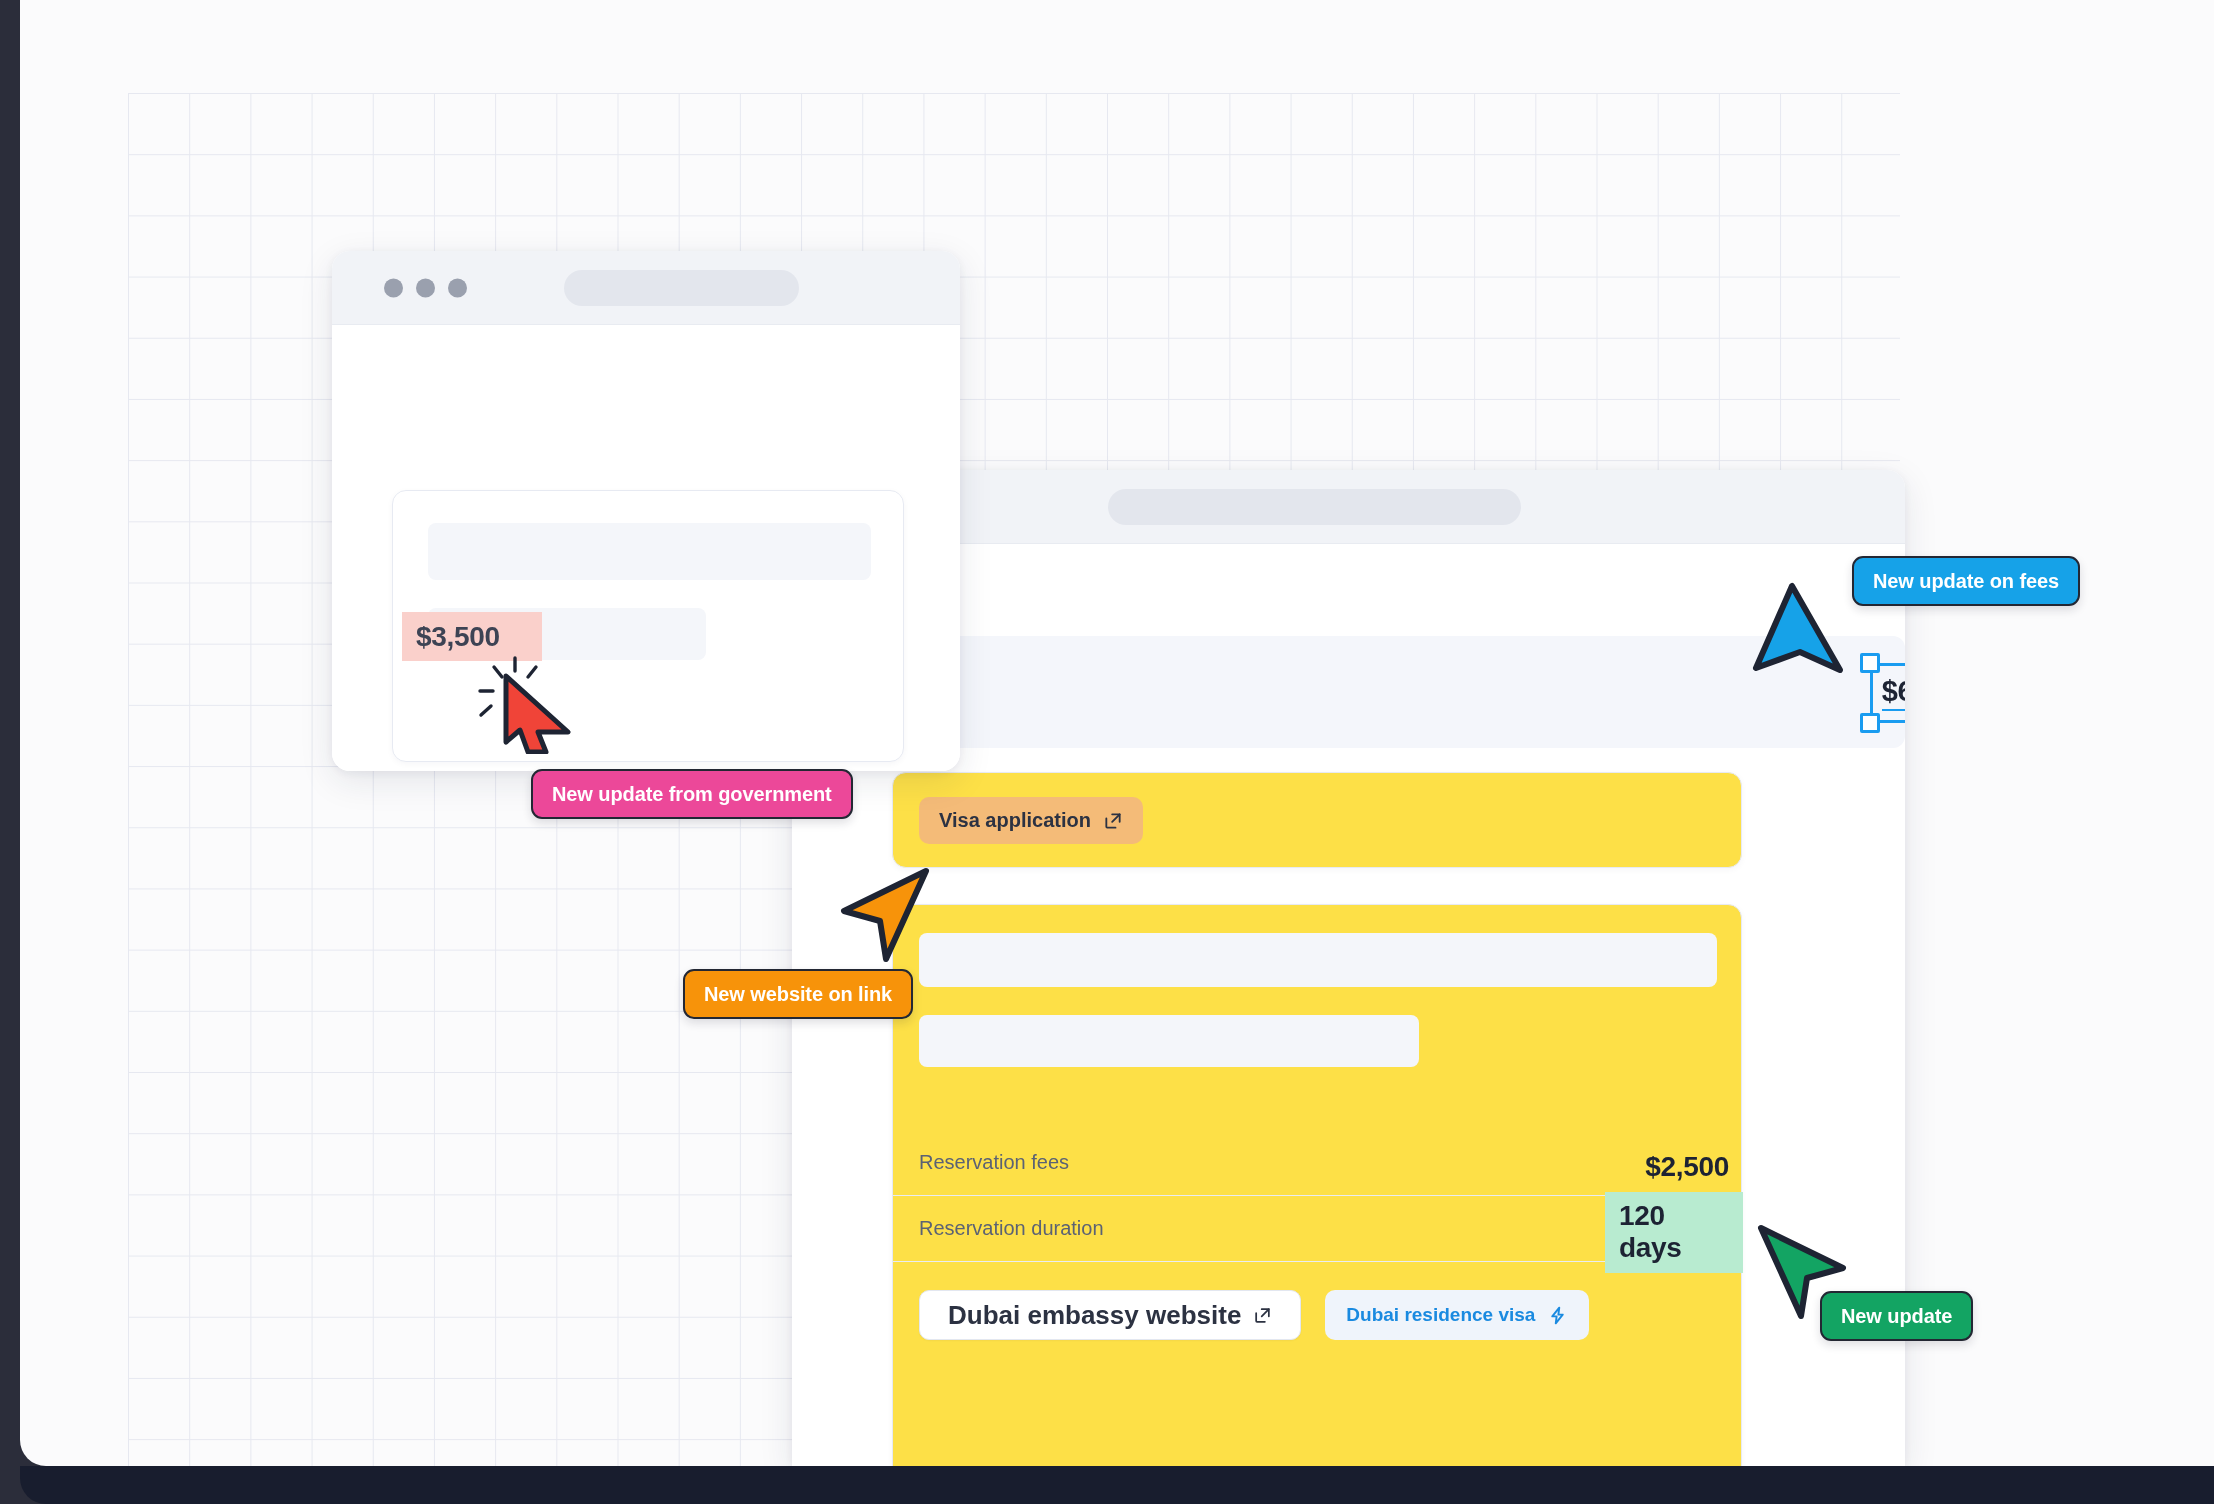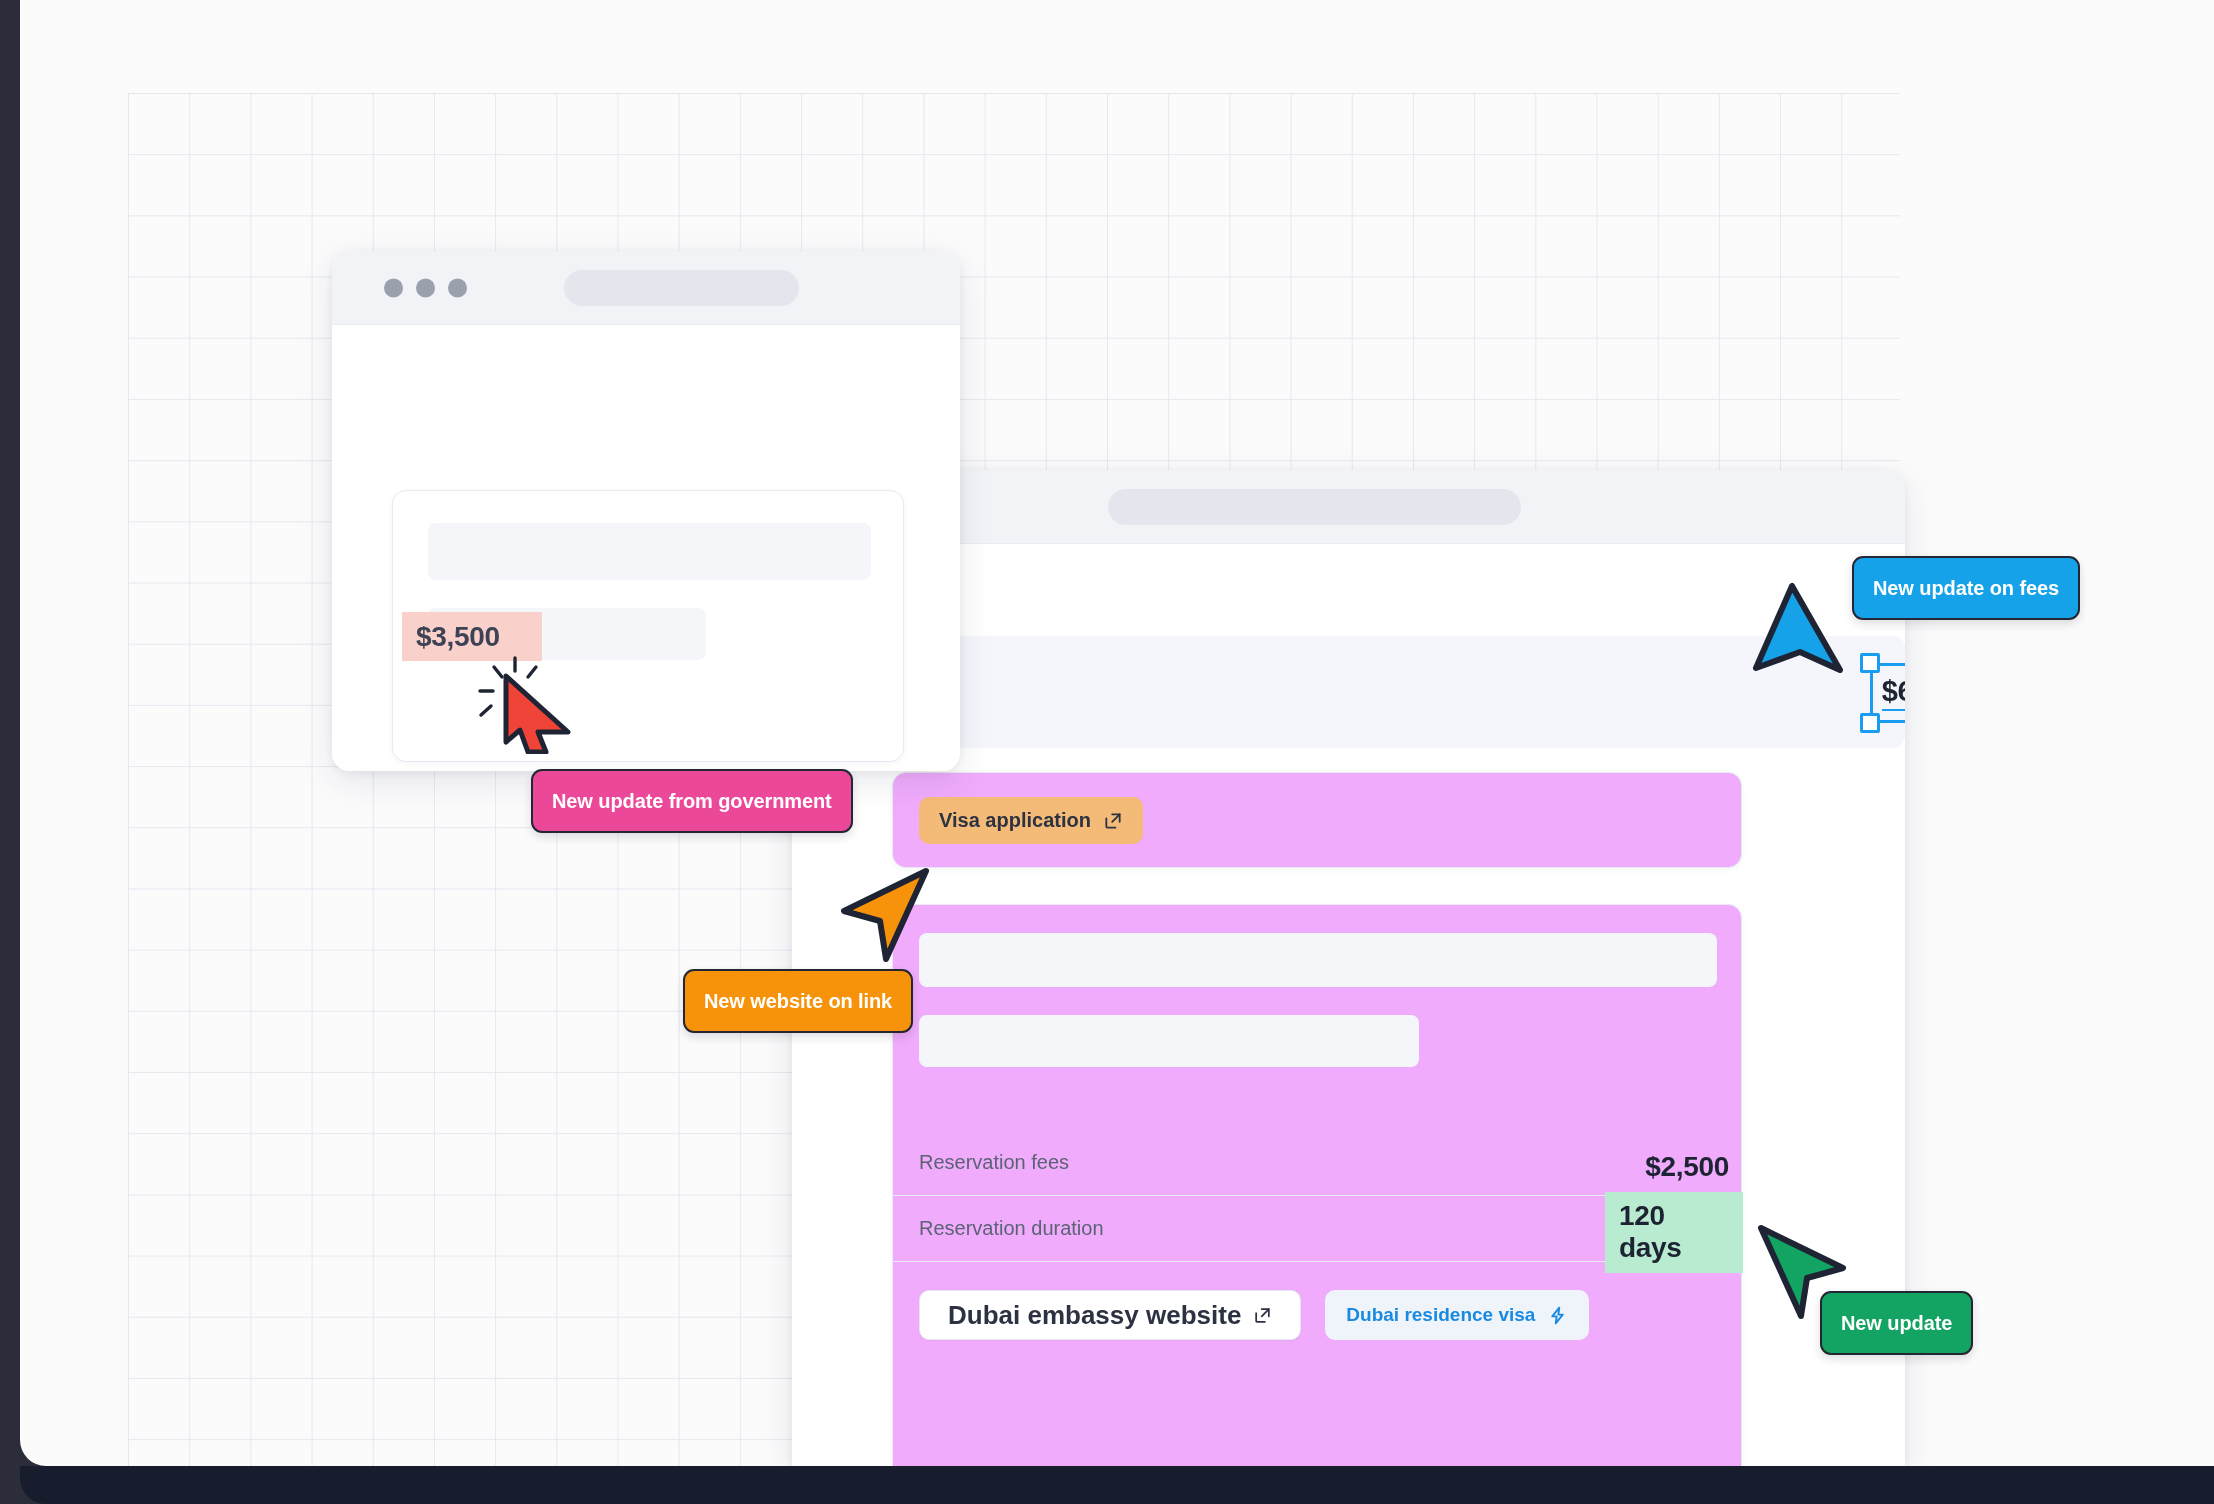--- a/index.html
+++ b/index.html
@@ -170,21 +170,21 @@
     position: absolute;
     width: 20px; height: 20px;
     background: #ffffff;
     border: 3px solid #1a9cf0;
     border-radius: 2px;
   }
 
   
   .content-card {
     position: absolute;
-    background: #f0abfc;
+    background: #fde047;
     border: 1px solid #e7eaf2;
     border-radius: 14px;
     box-shadow: 0 2px 6px rgba(30,38,66,0.04);
   }
   #card-visa { left: 100px; top: 228px; width: 850px; height: 96px; }
   #card-details { left: 100px; top: 360px; width: 850px; height: 648px; }
 
   .pill-btn {
     display: inline-flex;
     align-items: center;
@@ -252,21 +252,21 @@
   }
 
   
   .cursor { position: absolute; z-index: 80; pointer-events: none; }
 
   
   .badge {
     position: absolute;
     z-index: 85;
     display: flex; align-items: center;
-    height: 64px;
+    height: 50px;
     padding: 0 19px;
     border-radius: 11px;
     border: 2px solid #232733;
     color: #ffffff;
     font-size: 20px;
     font-weight: 700;
     letter-spacing: -0.1px;
     box-shadow: 0 4px 10px rgba(25,30,50,0.14);
     white-space: nowrap;
   }

